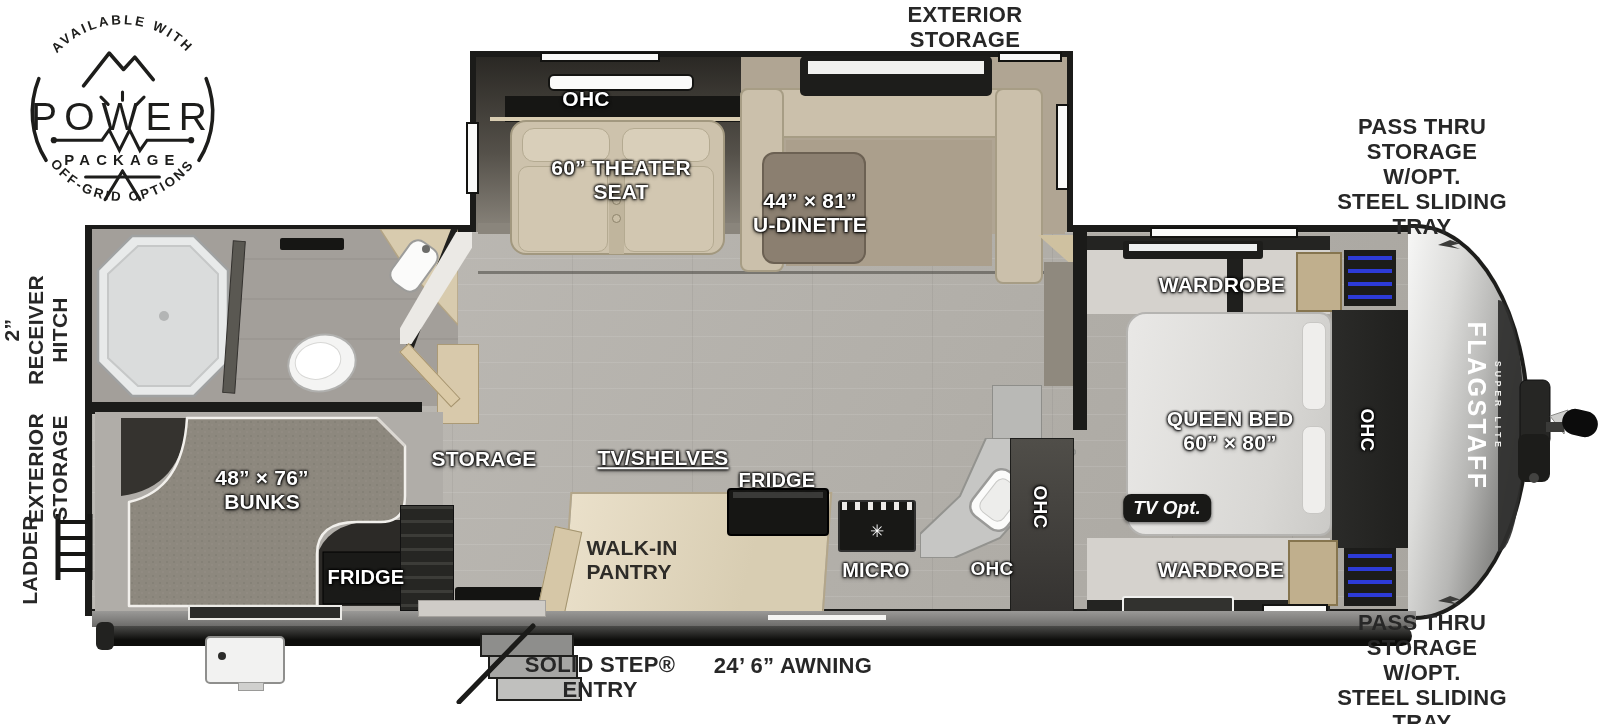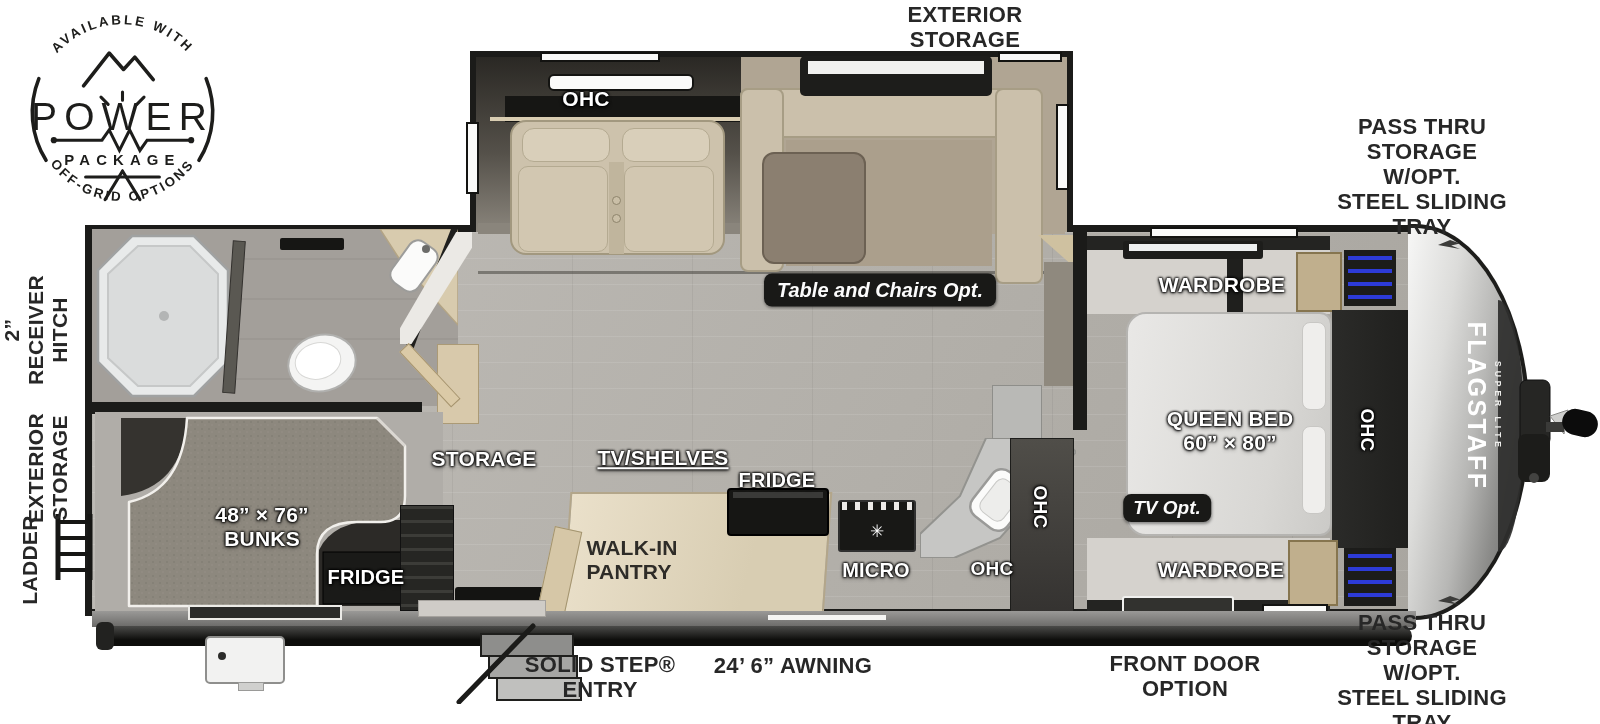--- a/index.html
+++ b/index.html
@@ -249,46 +249,47 @@
   </svg>
 
   <div class="c lbl ld" style="left:965px;top:27px;">EXTERIOR
 STORAGE</div>
   <div class="c lbl ld" style="left:1422px;top:177px;">PASS THRU
 STORAGE W/OPT.
 STEEL SLIDING TRAY</div>
   <div class="c lbl ld" style="left:1422px;top:673px;">PASS THRU
 STORAGE W/OPT.
 STEEL SLIDING TRAY</div>
-  <div class="c lbl ld" style="left:1185px;top:676px;">FRONT DOOR
-OPTION</div>
   <div class="c lbl ld" style="left:793px;top:666px;text-align:center;">24’ 6” AWNING</div>
   <div class="c lbl ld" style="left:600px;top:677px;">SOLID STEP®
 ENTRY</div>
   <div class="c lbl ld rccw" style="left:36px;top:330px;font-size:21px;width:170px;">2”
 RECEIVER
 HITCH</div>
   <div class="c lbl ld rccw" style="left:48px;top:468px;font-size:21px;width:170px;">EXTERIOR
 STORAGE</div>
   <div class="c lbl ld rccw" style="left:30px;top:560px;font-size:21px;width:170px;">LADDER</div>
 
   <div class="c lbl lw" style="left:586px;top:99px;">OHC</div>
-  <div class="c lbl lw" style="left:262px;top:490px;margin-top:37px;">48” × 76”
+  <div class="c lbl lw" style="left:621px;top:180px;">60” THEATER
+SEAT</div>
+  <div class="c lbl lw" style="left:810px;top:213px;">44” × 81”
+U-DINETTE</div>
+  <div class="c lbl lw" style="left:262px;top:490px;">48” × 76”
 BUNKS</div>
   <div class="c lbl lw" style="left:366px;top:577px;font-size:20px;">FRIDGE</div>
   <div class="c lbl lw" style="left:484px;top:459px;">STORAGE</div>
   <div class="c lbl lw" style="left:663px;top:458px;text-decoration:underline;">TV/SHELVES</div>
   <div class="c lbl lw" style="left:777px;top:480px;font-size:20px;">FRIDGE</div>
   <div class="c lbl" style="left:632px;top:560px;color:#2e2c28;font-size:21px;text-align:left;font-weight:800;">WALK-IN
 PANTRY</div>
   <div class="c lbl lw" style="left:876px;top:570px;font-size:20px;">MICRO</div>
   <div class="c lbl lw" style="left:992px;top:569px;font-size:19px;">OHC</div>
   <div class="c lbl lw rcw" style="left:1040px;top:507px;font-size:19px;">OHC</div>
   <div class="c lbl lw" style="left:1222px;top:285px;">WARDROBE</div>
   <div class="c lbl lw" style="left:1230px;top:431px;">QUEEN BED
 60” × 80”</div>
   <div class="c lbl lw rcw" style="left:1367px;top:430px;font-size:19px;">OHC</div>
   <div class="c lbl lw" style="left:1221px;top:570px;">WARDROBE</div>
 
-  <div class="c badge" style="left:880px;top:290px;">Table and Chairs Opt.</div>
   <div class="c badge" style="left:1167px;top:508px;font-size:19px;padding:3px 10px;">TV Opt.</div>
 
 </div>
 
 </body></html>

